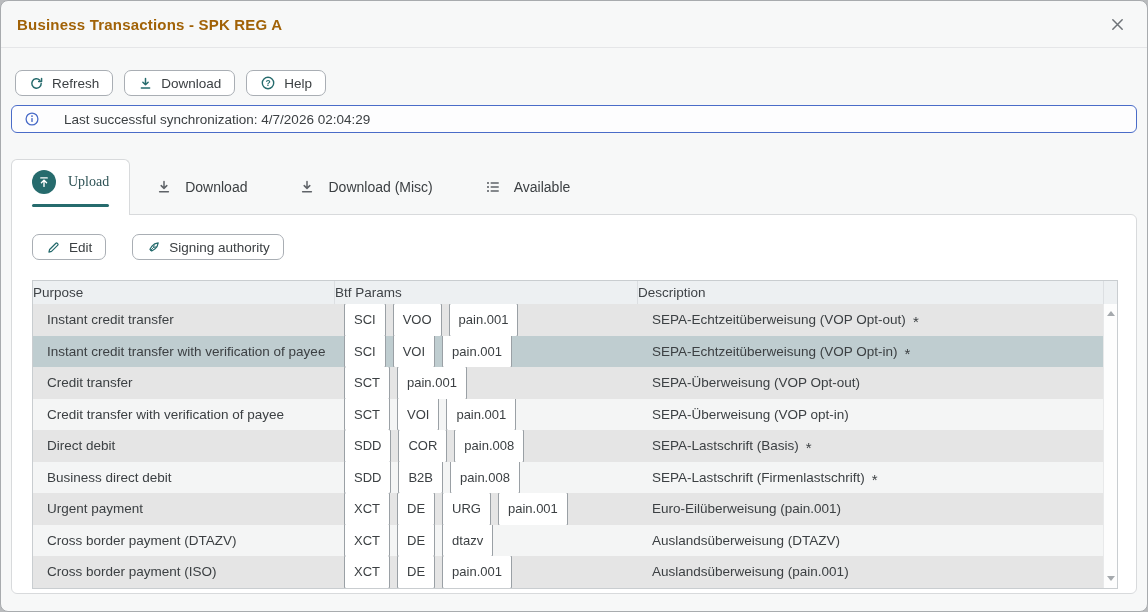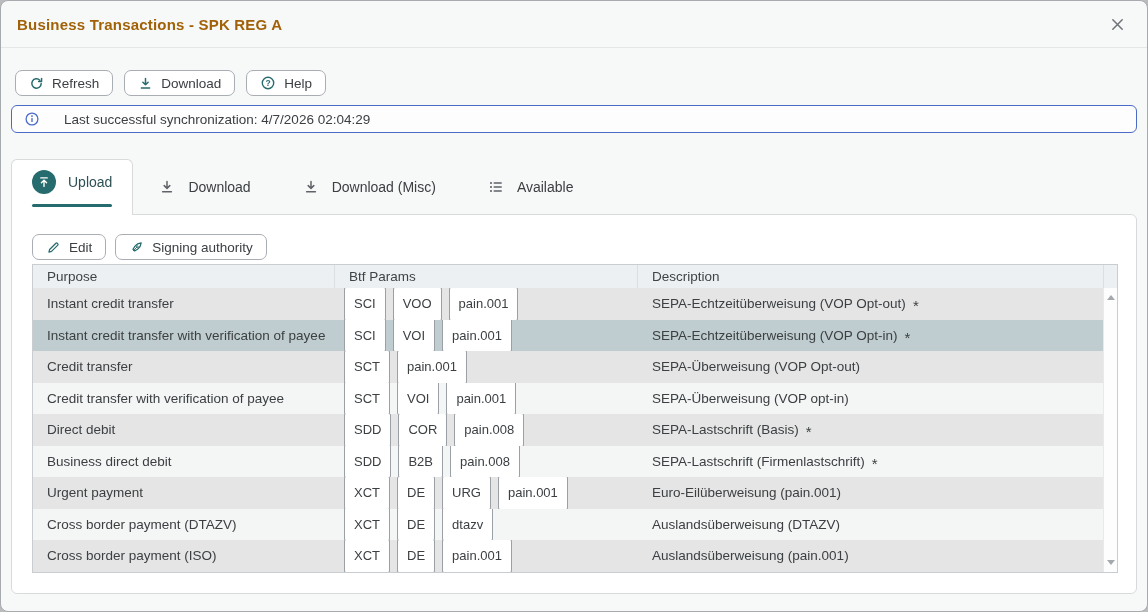--- a/index.html
+++ b/index.html
@@ -31,35 +31,35 @@
   
   .tabsrow { display:flex; align-items:stretch; height:55px; margin:26px 10px 0 10px;
              position:relative; z-index:2; }
   .tab { display:flex; align-items:center; gap:13px; padding:0 26px; font-size:14px;
          color:#3c4043; cursor:pointer; }
   .tab .tabic { display:flex; color:#5f6368; }
   .tab.active { flex-direction:column; align-items:stretch; gap:0; padding:0 20px;
                 background:#fff; border:1px solid #d8dadc; border-bottom:0;
                 border-radius:6px 6px 0 0; margin-bottom:-1px; }
   .tab.active .tabmain { flex:1; display:flex; align-items:center; gap:12px;
-                         color:#2d5154; font-size:14px; }
+                         color:#2d5154; font-size:14px;font-family:Liberation Serif, serif; }
   .upcirc { width:24px; height:24px; border-radius:50%; background:var(--teal);
             display:flex; align-items:center; justify-content:center; color:#fff; }
   .tabunderline { height:3px; background:var(--teal); border-radius:2px; margin:0 0 8px 0; }
 
   
   .panel { position:relative; z-index:1; margin:0 10px; height:380px; background:#fff;
            border:1px solid #d8dadc; border-radius:0 6px 6px 6px; padding:19px 18px 20px 20px; }
-  .actions { display:flex; gap:9px; margin-bottom:4px; }
+  .actions { display:flex; gap:26px; margin-bottom:20px; }
 
   
   .table { border:1px solid #c9cdd0; }
   .thead { display:grid; grid-template-columns:302px 303px 1fr 14px; background:#edf0f2;
            height:23px; font-size:13.5px; color:#3f4347; }
-  .th { display:flex; align-items:center; padding-left:14px; border-right:1px solid #dcdfe2;
+  .th { display:flex; align-items:center; padding-left:0; border-right:1px solid #dcdfe2;
         overflow:hidden; white-space:nowrap; cursor:pointer; }
   .th:nth-child(3) { border-right:0; }
   .th-sb { border-left:1px solid #dcdfe2; }
   .tbody { position:relative; padding-right:14px; }
   .trow { display:grid; grid-template-columns:302px 303px 1fr; height:31.5px;
           background:#e5e5e5; font-size:13.5px; cursor:pointer; }
   .trow:nth-child(even) { background:#f4f5f5; }
   .trow.selected { background:var(--selrow); }
   .td { display:flex; align-items:center; padding-left:14px; white-space:nowrap; overflow:hidden; }
   .td.params { padding-left:9px; gap:7px; }

